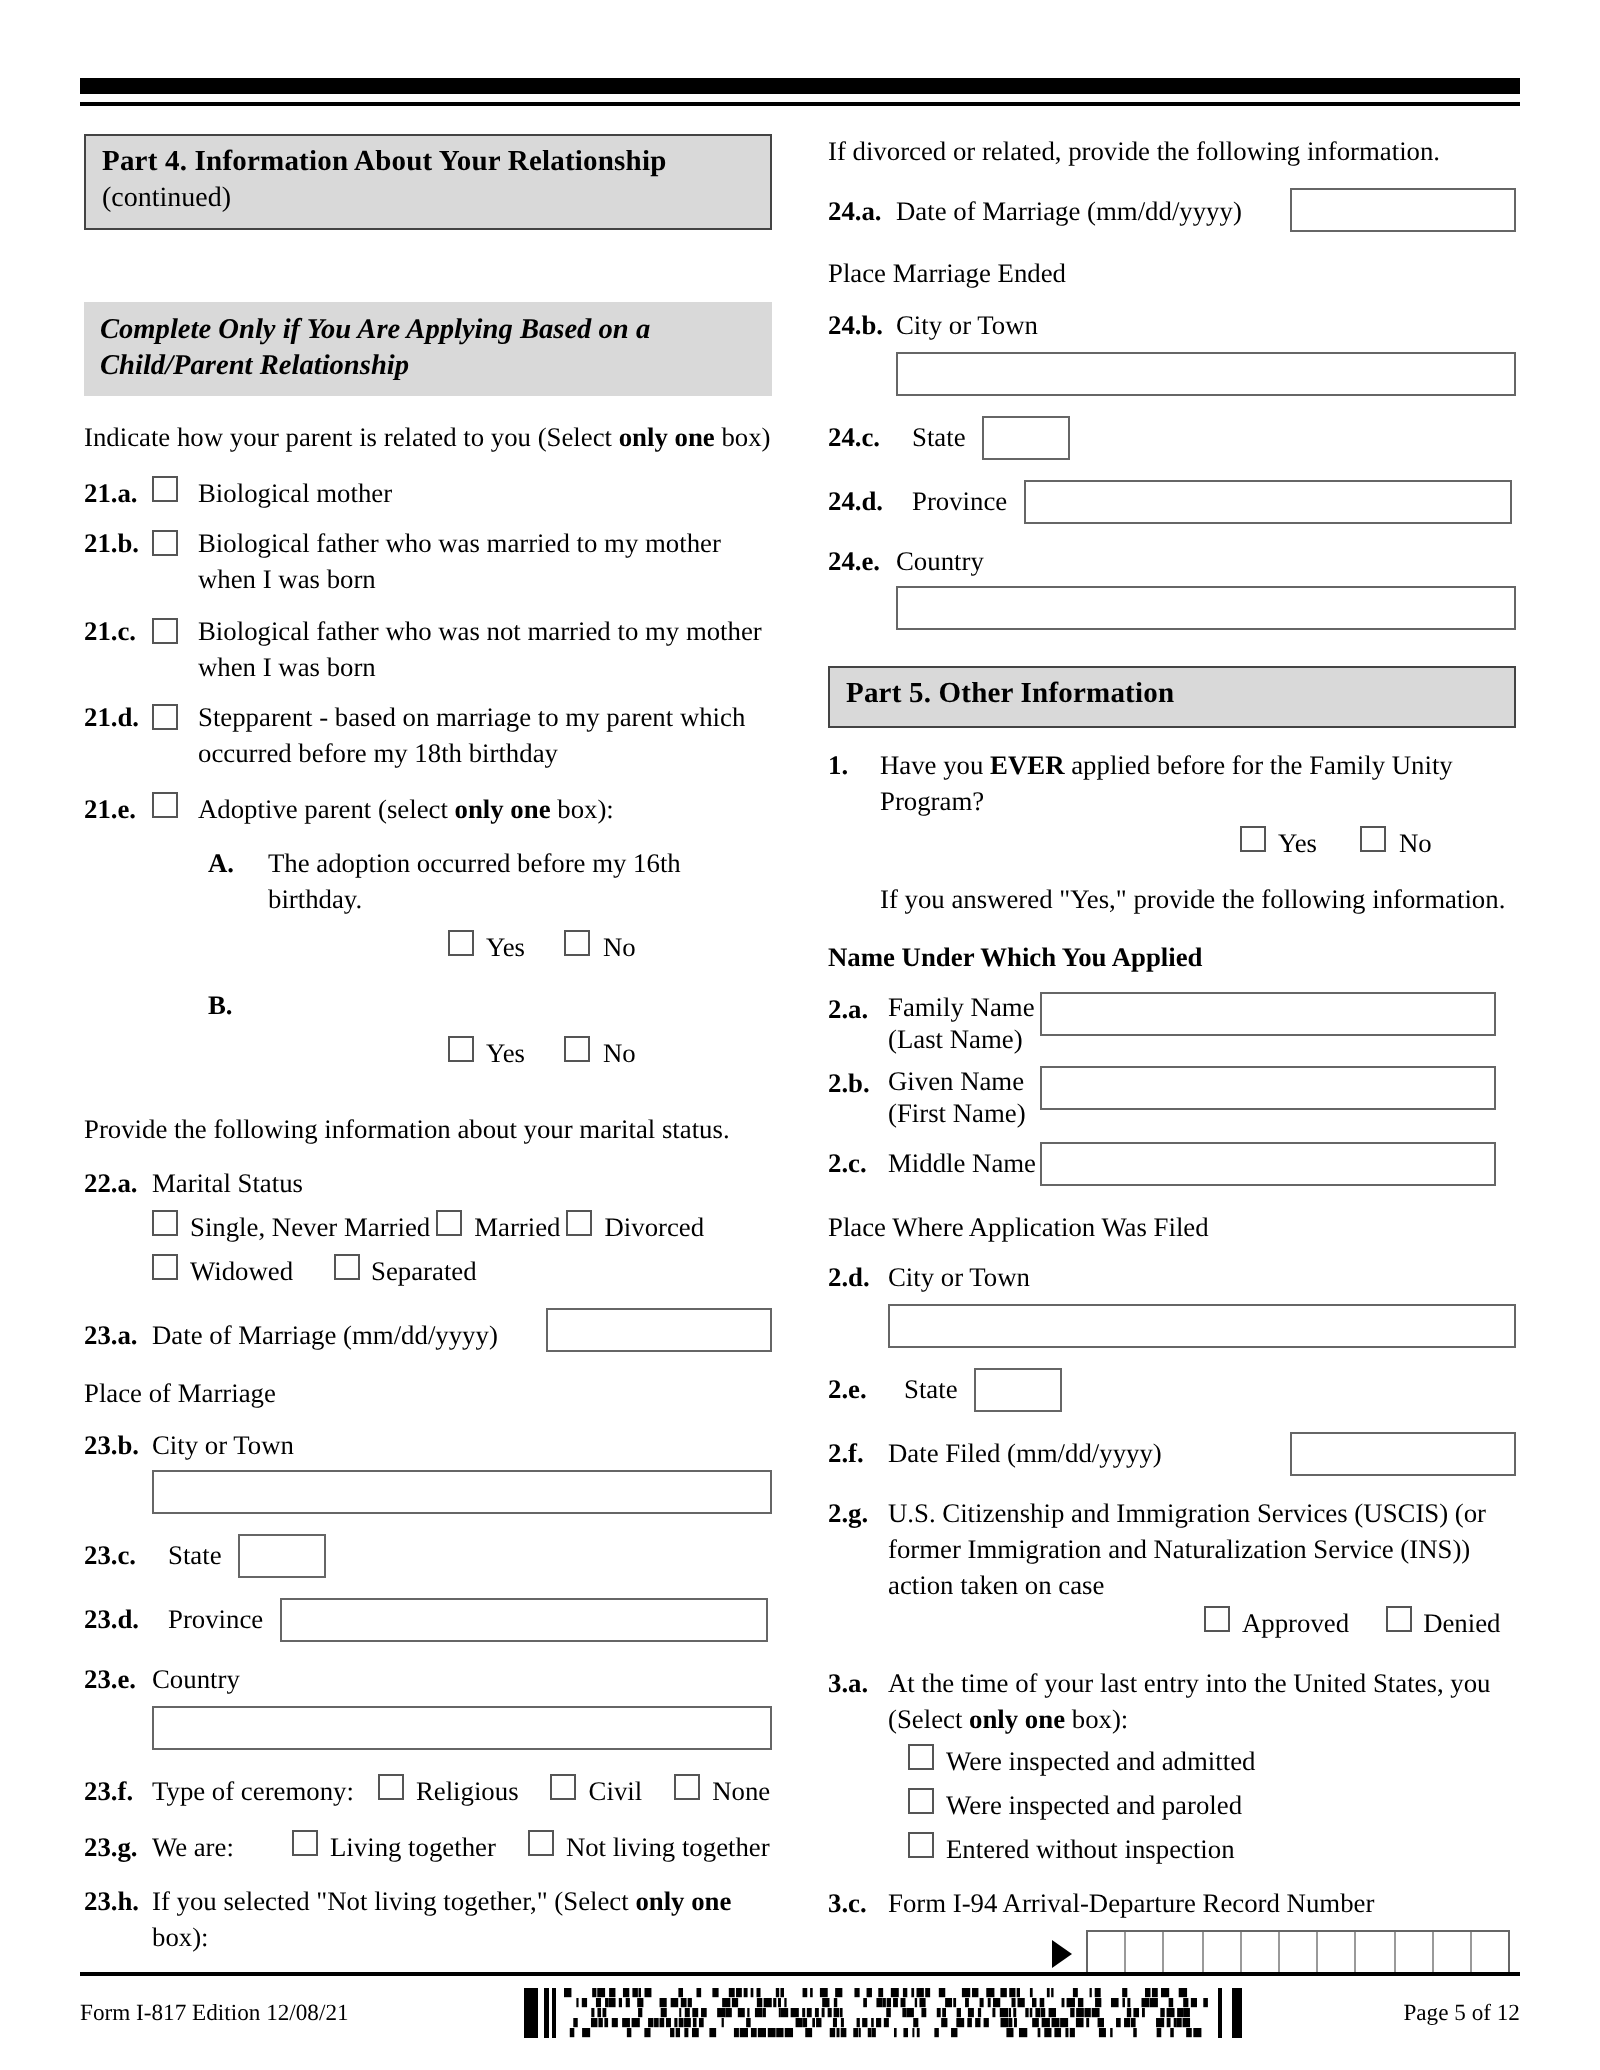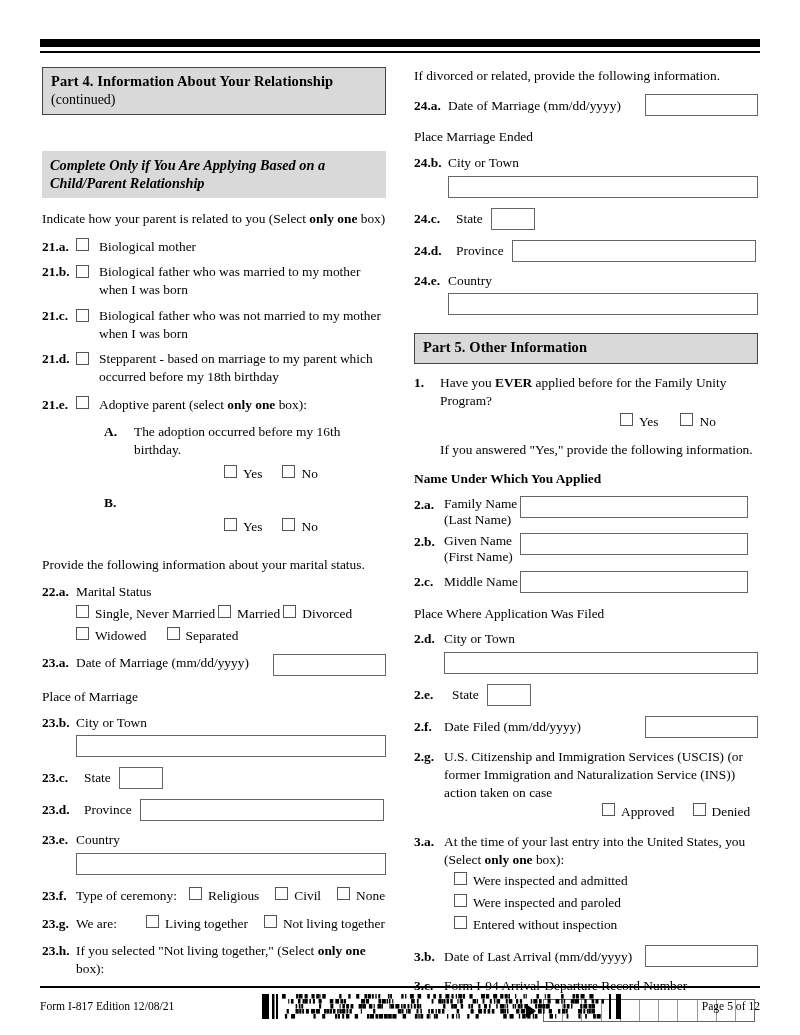--- a/index.html
+++ b/index.html
@@ -297,21 +297,21 @@
         <span class="cb"></span>
         <span>Widowed</span>
       </span>
       <span class="cb-lab">
         <span class="cb"></span>
         <span>Separated</span>
       </span>
     </div>
 
 
-    <div class="row mt10" style="align-items:flex-start">
+    <div class="row mt10" style="align-items:flex-end">
       <span class="num num-w34">23.a.</span>
       <span class="body-txt">Date of Marriage (mm/dd/yyyy)</span>
       <span class="fld fld-date"></span>
     </div>
 
     <div class="lead mt12">Place of Marriage</div>
 
     <div class="row mt8">
       <span class="num num-w34">23.b.</span>
       <span class="body-txt">City or Town</span>
@@ -517,25 +517,20 @@
         <span>Were inspected and paroled</span>
       </span>
     </div>
     <div class="cb-row mt4" style="padding-left:40px">
       <span class="cb-lab">
         <span class="cb"></span>
         <span>Entered without inspection</span>
       </span>
     </div>
 
-    <div class="row mt12" style="align-items:center">
-      <span class="num num-w30">3.b.</span>
-      <span class="body-txt">Date of Last Arrival (mm/dd/yyyy)</span>
-      <span class="fld fld-date"></span>
-    </div>
 
     <div class="row mt10">
       <span class="num num-w30">3.c.</span>
       <span class="body-txt">Form I-94 Arrival-Departure Record Number</span>
     </div>
     <div class="mt4" style="padding-left:112px">
       <div class="seg-wrap">
         <span class="tri"></span>
         <span class="seg" id="i94-seg">
             <span></span>

